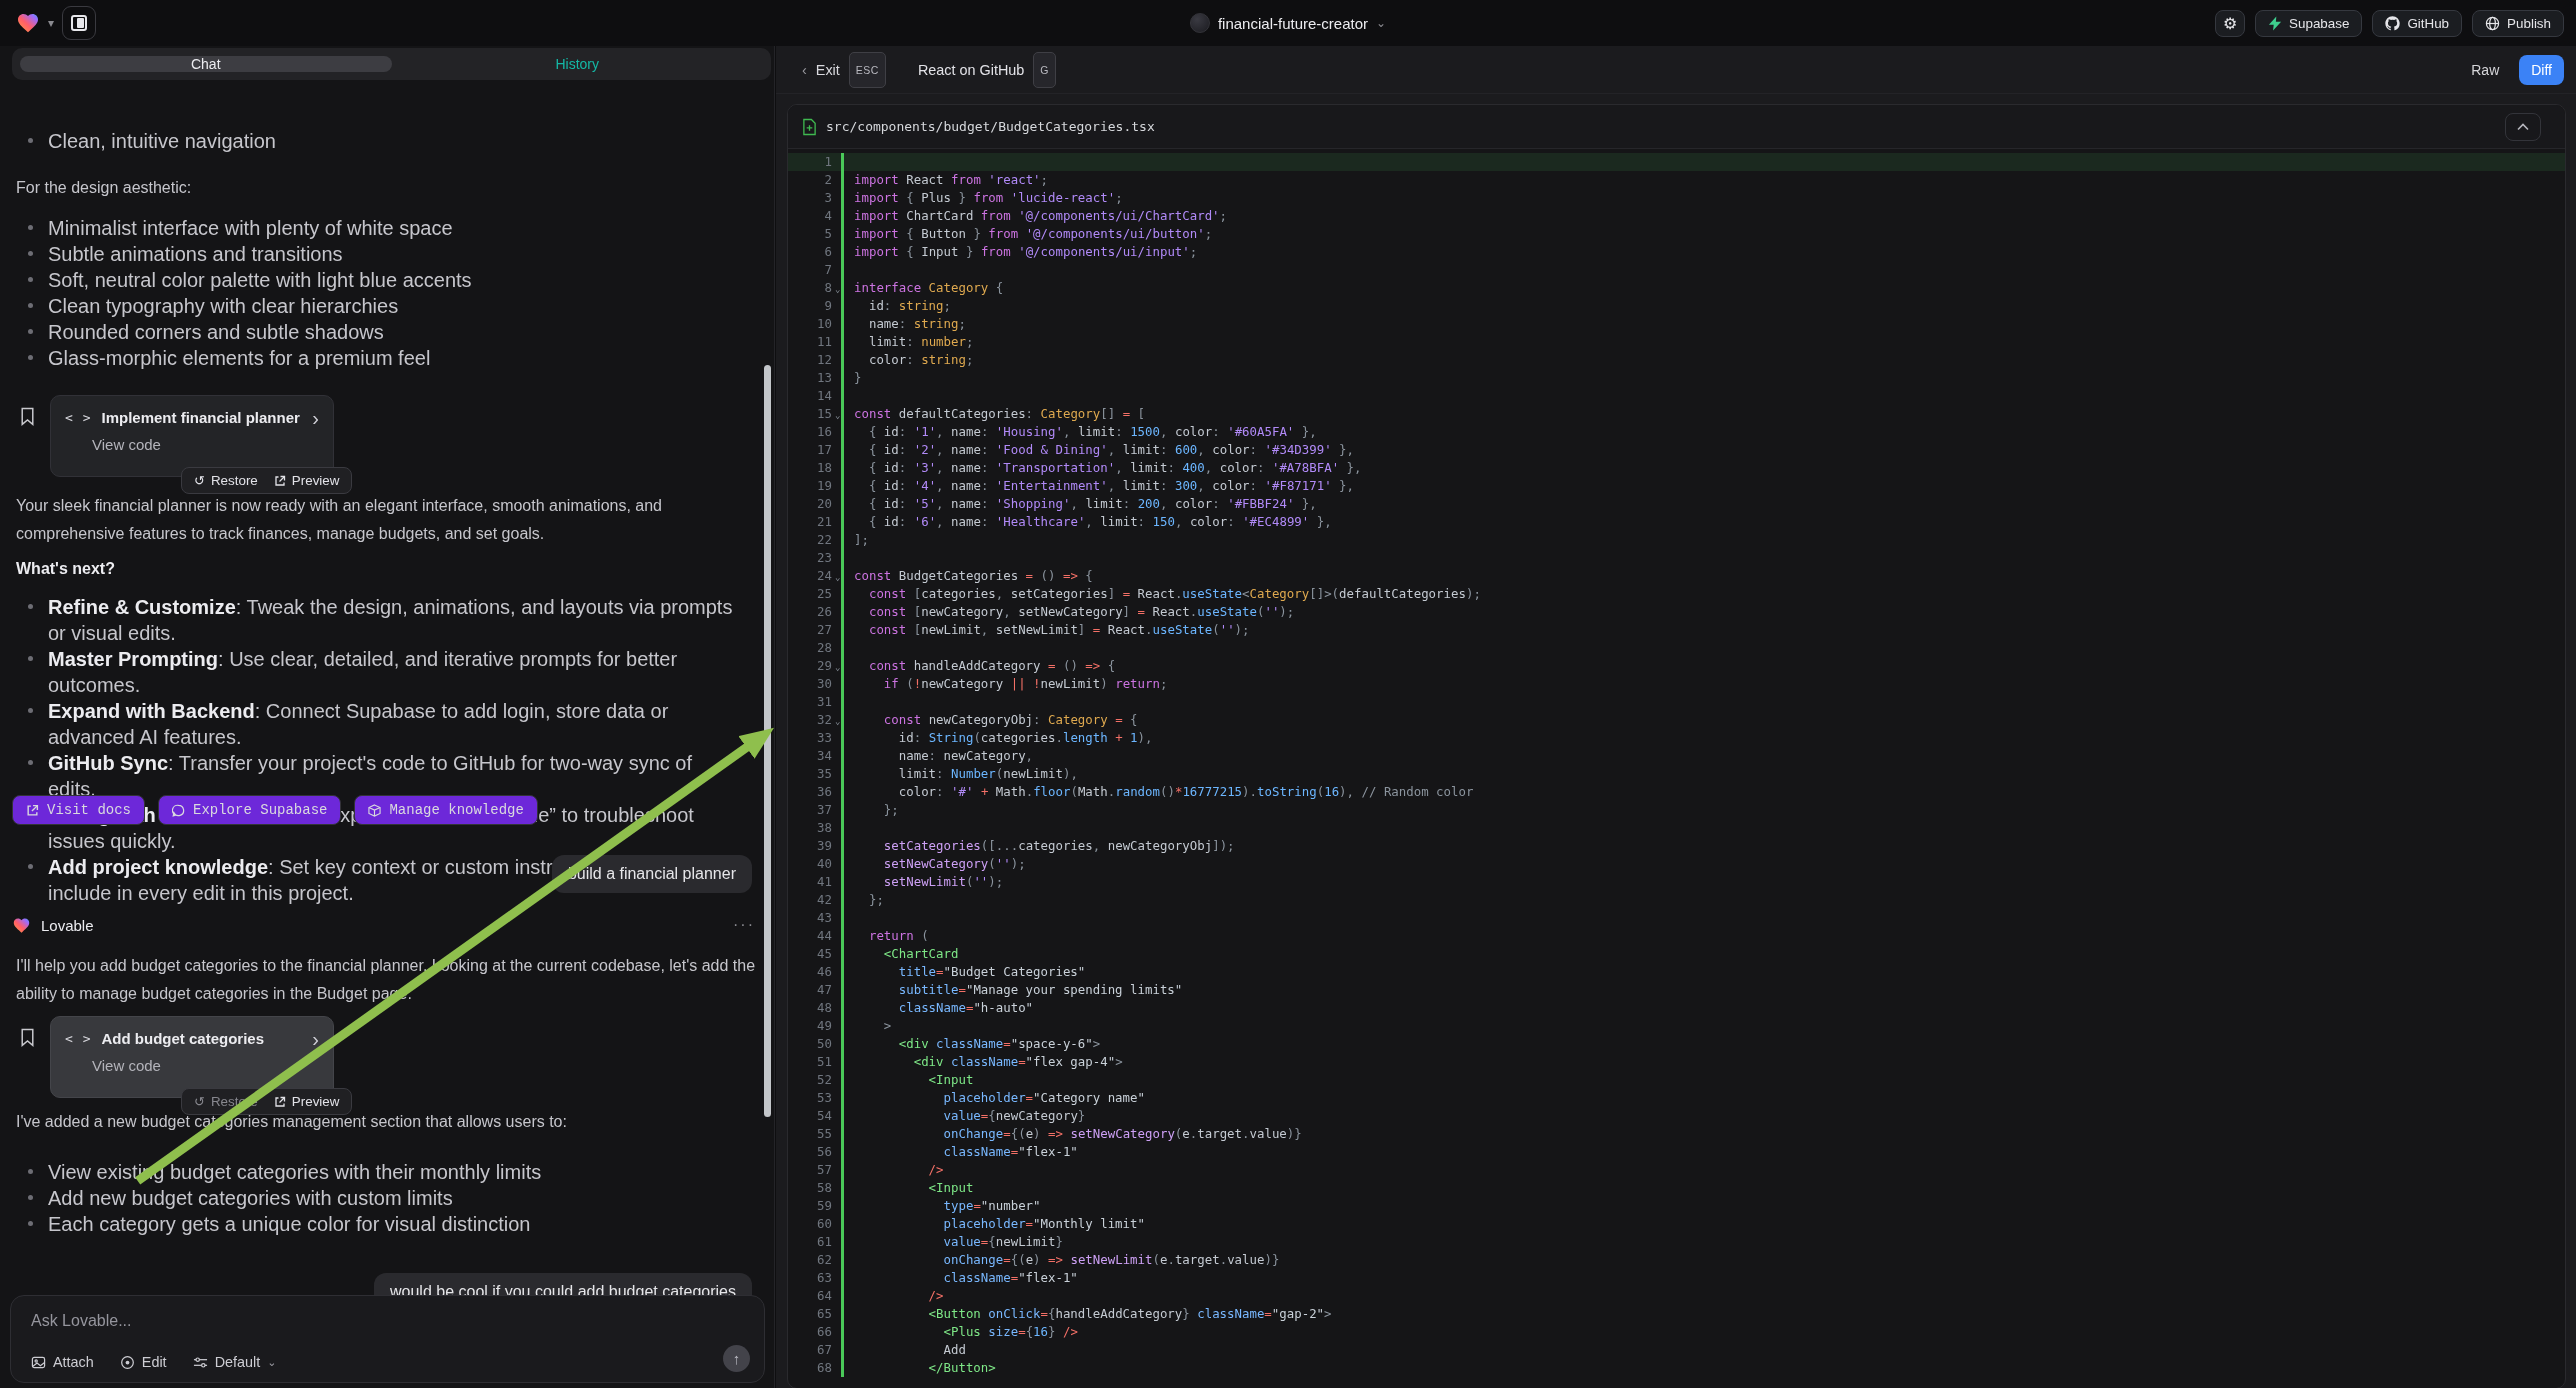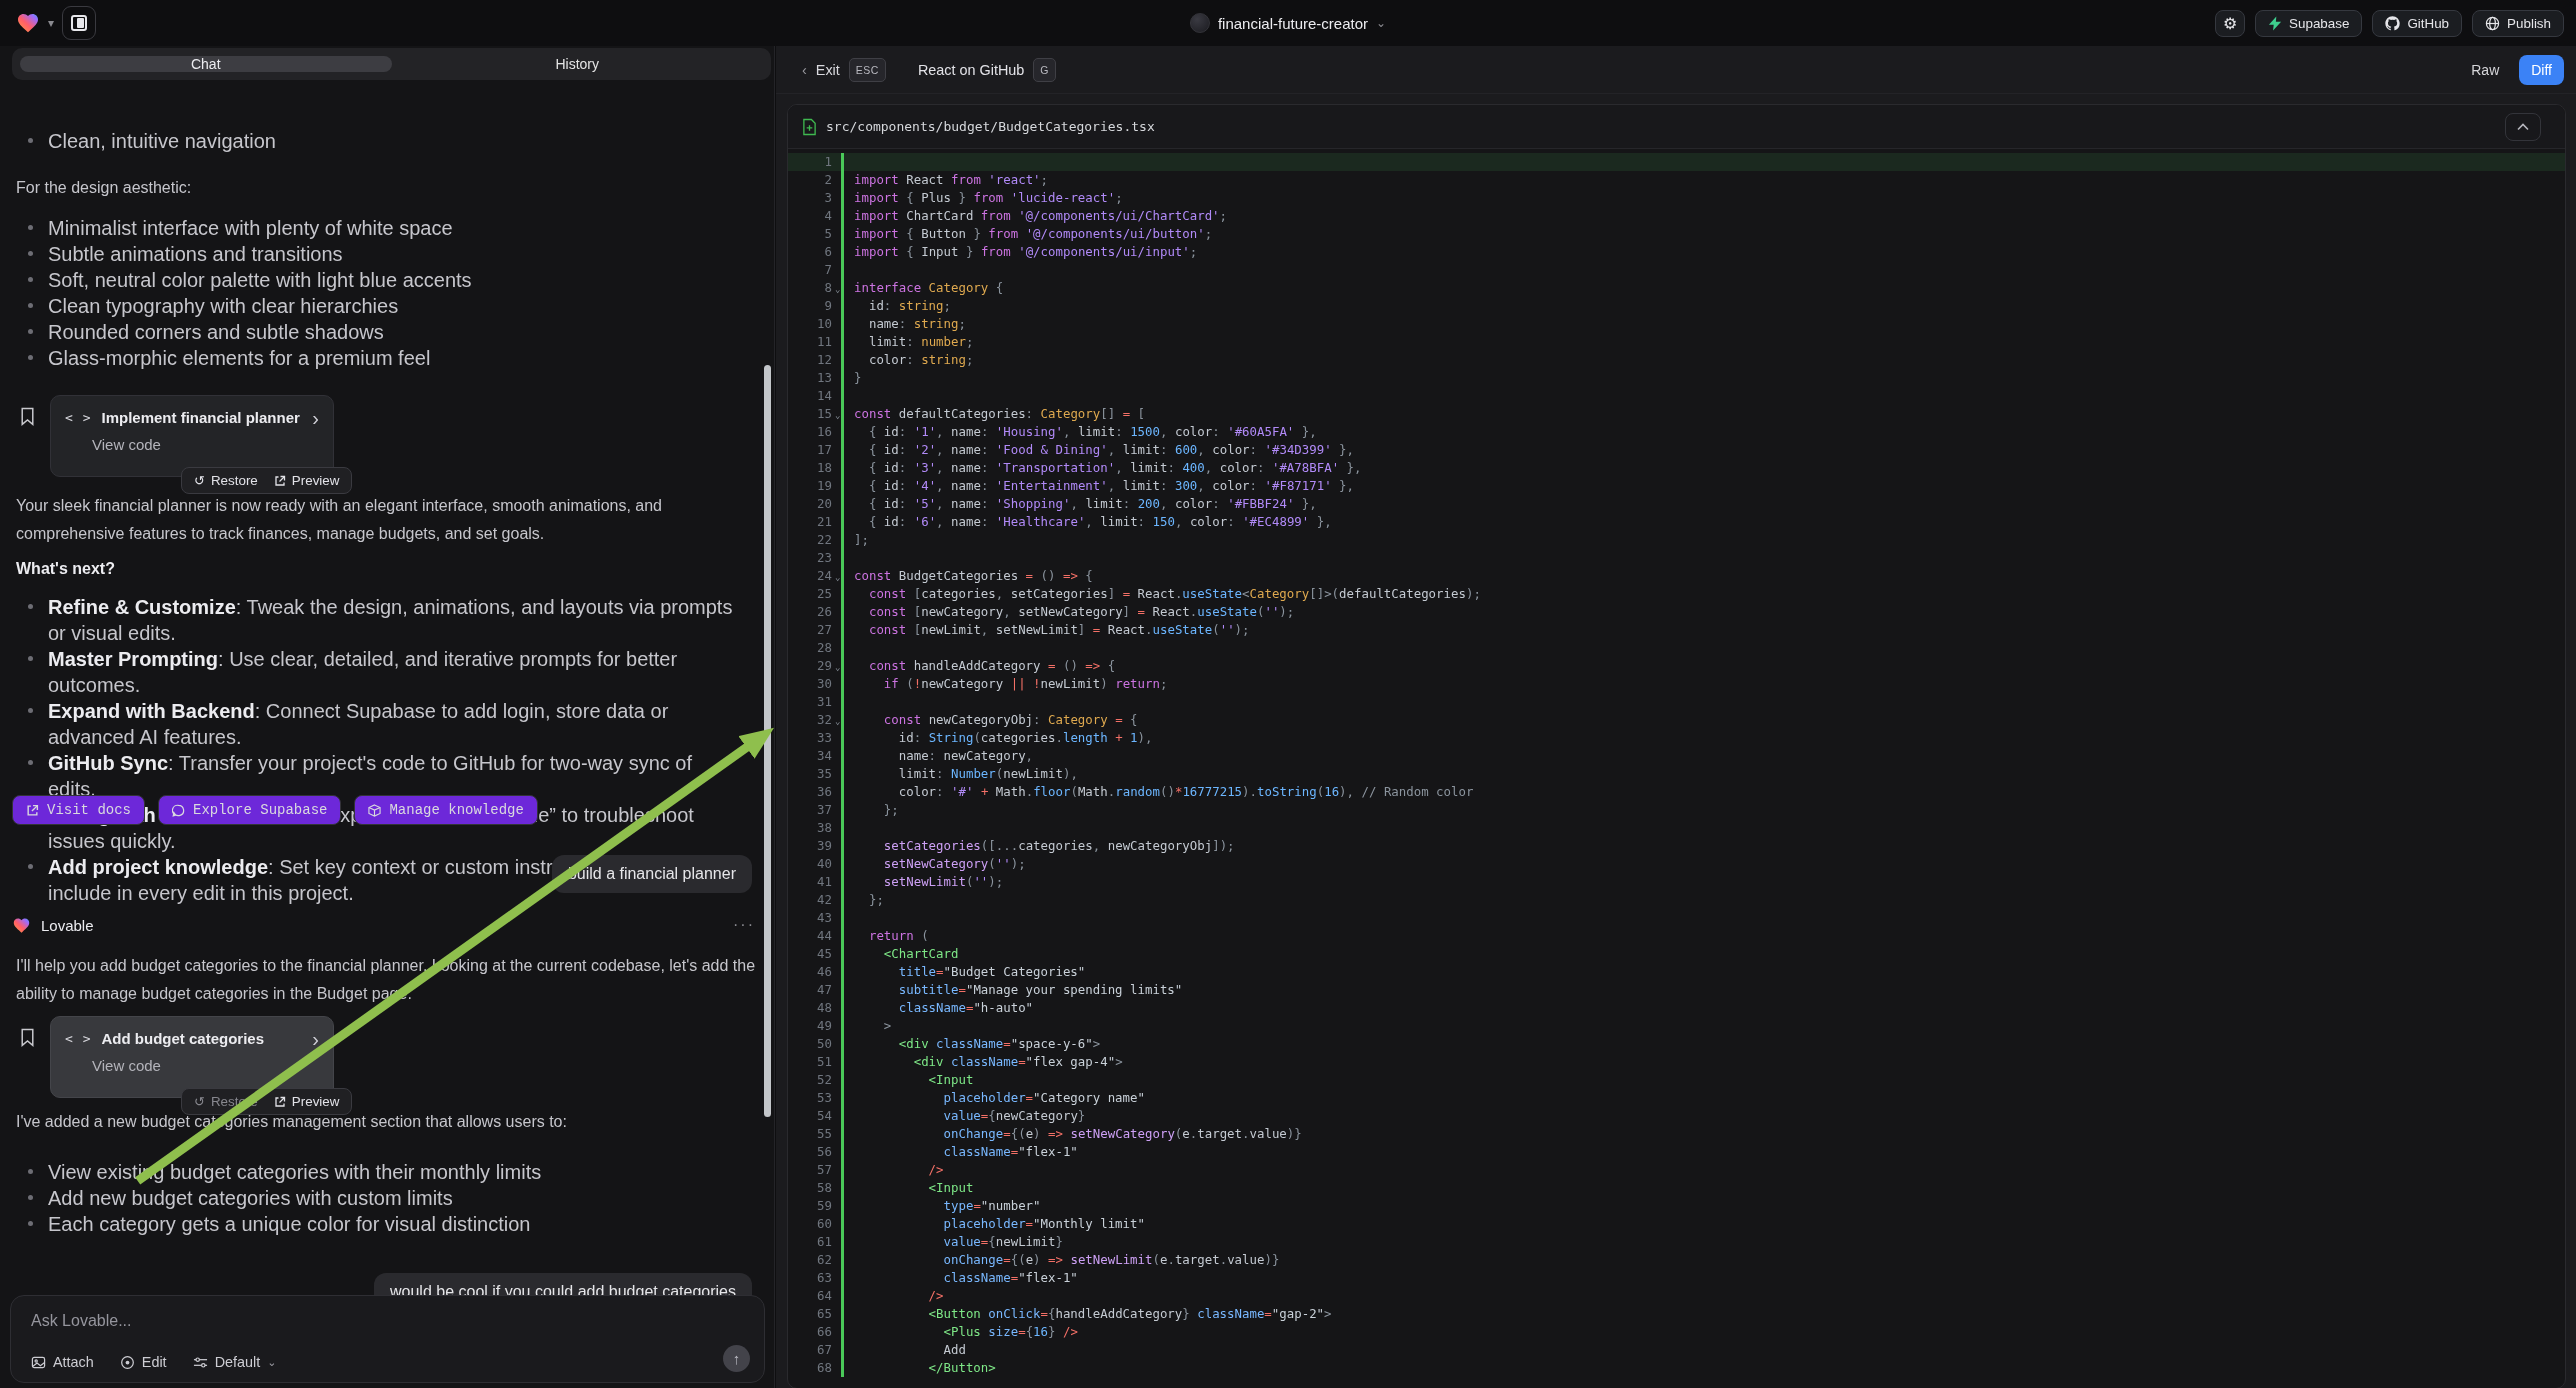--- a/index.html
+++ b/index.html
@@ -16,21 +16,21 @@
   .tb-center { position:absolute; left:50%; top:0; transform:translateX(-50%); height:46px; display:flex; align-items:center; gap:8px; }
   .proj-ico { width:20px; height:20px; border-radius:50%; background:radial-gradient(circle at 35% 30%, #3a3a42, #1b1b20); border:1px solid #34343a; }
   .proj-name { color:#ececf0; font-size:15px; }
   .tb-right { position:absolute; right:12px; top:0; height:46px; display:flex; align-items:center; gap:10px; }
   .tb-btn { height:27px; padding:0 12px; display:flex; align-items:center; gap:7px; background:#1b1d21; border:1px solid #35383f; border-radius:8px; color:#e6e6ea; font-size:13.4px; }
   .tb-iconbtn { width:30px; height:27px; display:flex; align-items:center; justify-content:center; background:#1b1d21; border:1px solid #35383f; border-radius:8px; color:#e6e6ea; font-size:16px; }
 
   
   #chat { position:absolute; left:0; top:46px; width:775px; height:1342px; background:#141416; border-right:1px solid #242428; }
   #tabs { position:absolute; left:12px; top:2px; width:759px; height:32px; background:#232326; border-radius:10px; display:flex; padding:8px; }
-  .tab { flex:1; display:flex; align-items:center; justify-content:center; font-size:14px; color:#e5e5e5; border-radius:8px; }
+  .tab { flex:1; display:flex; align-items:center; justify-content:center; font-size:14px; color:#14b8a6; border-radius:8px; }
   .tab.active { background:#3d3d42; color:#ececf0; }
   #msgs { position:absolute; left:0; top:34px; width:775px; height:1308px; overflow:hidden; }
   .pblk { position:absolute; left:16px; width:742px; font-size:16px; line-height:28px; color:#c6c6cc; }
   .hblk { position:absolute; left:16px; font-size:16px; font-weight:bold; color:#ececf0; }
   .ulblk { position:absolute; left:16px; width:727px; }
   .ulblk .li { position:relative; padding-left:32px; font-size:20px; line-height:26px; color:#c6c6cc; }
   .ulblk .li::before { content:""; position:absolute; left:12px; top:10px; width:5px; height:5px; border-radius:50%; background:#6d6d74; }
   .ulblk .li b { color:#ececf0; }
   .cardblk { position:absolute; left:16px; }
   .bookmark { position:absolute; left:4px; top:12px; }
@@ -57,21 +57,21 @@
   #composer .ph { position:absolute; left:20px; top:16px; font-size:16px; color:#95959d; }
   #composer .tools { position:absolute; left:20px; bottom:12px; display:flex; align-items:center; gap:26px; font-size:14.4px; color:#cdcdd3; }
   .tool { display:flex; align-items:center; gap:7px;justify-content:flex-end; }
   .tool .cd { color:#9a9aa2; font-size:11px; }
   .sendbtn { position:absolute; right:14px; bottom:10px; width:27px; height:27px; border-radius:50%; background:#43434a; color:#b9b9c2; display:flex; align-items:center; justify-content:center; font-size:15px; }
 
   
   #rpanel { position:absolute; left:776px; top:46px; width:1800px; height:1342px; background:#1b1b1e; }
   #rp-head { position:absolute; left:0; top:0; width:1800px; height:48px; border-bottom:1px solid #232327; display:flex; align-items:center; }
   .rp-left { display:flex; align-items:center; gap:9px; margin-left:26px; color:#d9d9de; font-size:14.4px; }
-  .kbd { height:24px; padding:0 6px; display:flex; align-items:center; background:#26262b; border:1px solid #3f3f45; border-radius:5px; font-size:10.5px; color:#b9b9c0; letter-spacing:0.5px; }
+  .kbd { height:36px; padding:0 6px; display:flex; align-items:center; background:#26262b; border:1px solid #3f3f45; border-radius:5px; font-size:10.5px; color:#b9b9c0; letter-spacing:0.5px; }
   .rp-right { margin-left:auto; margin-right:12px; display:flex; align-items:center; gap:8px; }
   .raw-btn { height:30px; padding:0 12px; display:flex; align-items:center; border-radius:8px; color:#d6d6da; font-size:14px; }
   .diff-btn { height:30px; padding:0 12px; display:flex; align-items:center; border-radius:8px; background:#3b82f6; color:#fff; font-size:14px; }
 
   
   #codecard { position:absolute; left:11px; top:58px; width:1779px; height:1285px; background:#151517; border:1px solid #2a2a2e; border-radius:10px; overflow:hidden; }
   #cc-head { position:absolute; left:0; top:0; right:0; height:44px; background:#18181b; border-bottom:1px solid #26262a; display:flex; align-items:center; }
   #cc-head .fpath { margin-left:38px; font-family:"DejaVu Sans Mono",monospace; font-size:13px; color:#d6d8dc; }
   .collapse-btn { position:absolute; right:24px; top:8px; width:36px; height:28px; border:1px solid #33343a; border-radius:8px; display:flex; align-items:center; justify-content:center; color:#b5b5bc; }
   #codebody { position:absolute; left:0; top:44px; right:0; bottom:0; font-family:"DejaVu Sans Mono",monospace; font-size:12.4px; padding-top:4px; }

